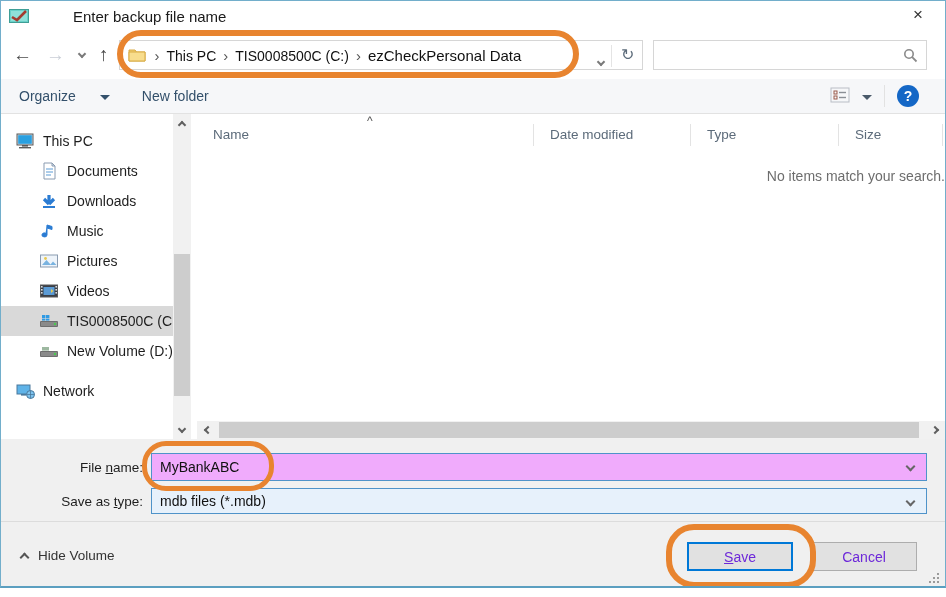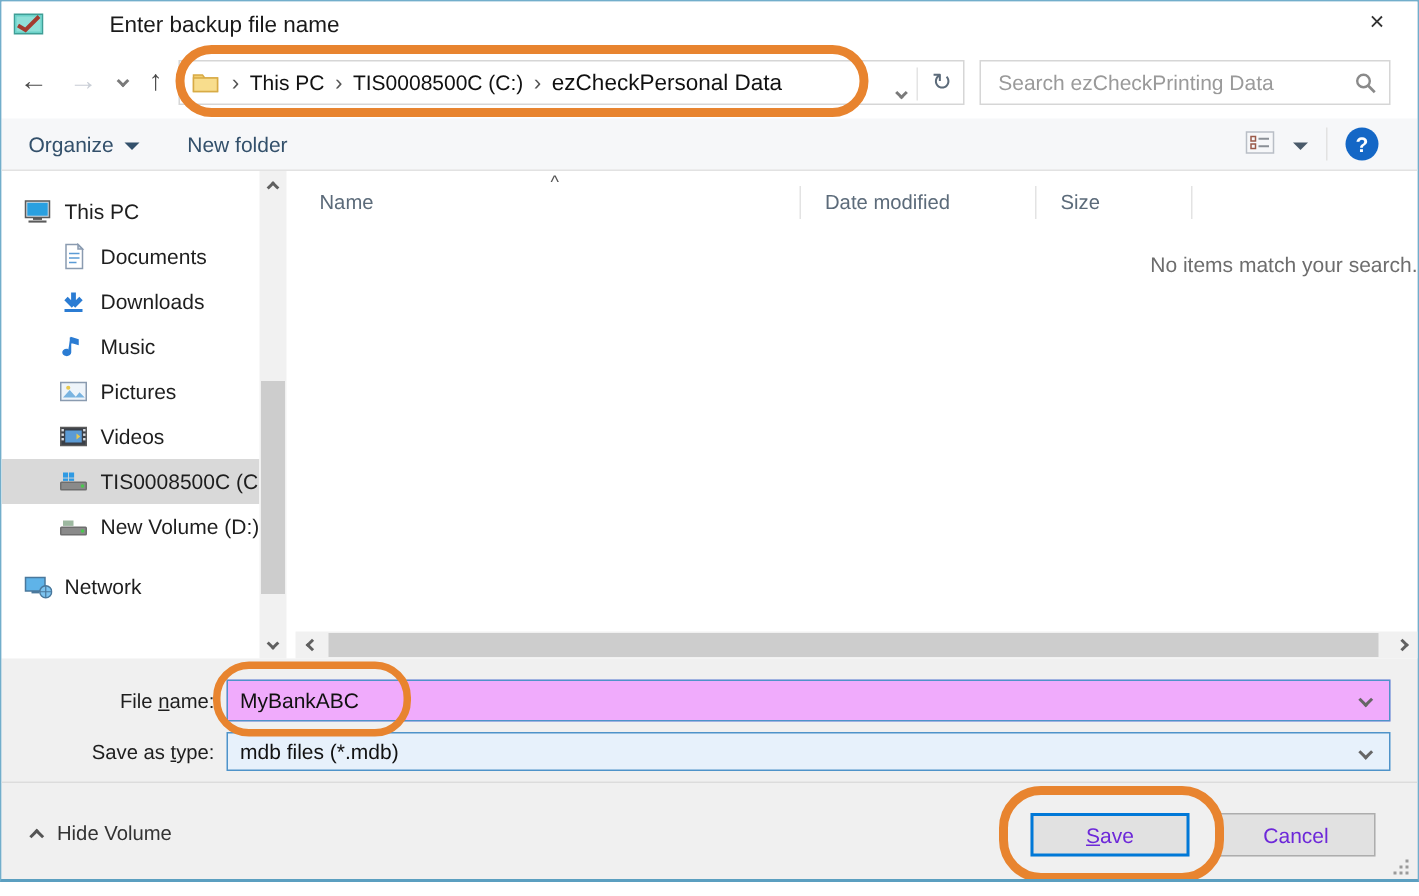--- a/index.html
+++ b/index.html
@@ -34,21 +34,21 @@
   .refresh-glyph{ position:absolute; right:7px; top:4px; font-size:16px; color:#5c6b7a; }
   .searchbox{ height:30px; width:274px; border:1px solid #d6d6d6; background:#fff; margin-left:10px;
     display:flex; align-items:center; position:relative; }
   .searchbox input{ border:none; outline:none; width:238px; height:26px; padding-left:12px;
     font-family:"Liberation Sans",sans-serif; font-size:14px; color:#333; }
   .searchbox input::placeholder{ color:#9a9a9a; }
   .mag-icon{ position:absolute; right:8px; top:7px; }
   
   .toolbar{ position:absolute; left:0; top:78px; width:100%; height:35px; background:#f6f7f9;
     border-bottom:1px solid #e2e2e2; display:flex; align-items:center; color:#33506b; }
-  .tool-item{ display:flex; align-items:center; gap:7px; padding:0 16px; height:100%; cursor:pointer; }
+  .tool-item{ display:flex; align-items:center; gap:24px; padding:0 16px; height:100%; cursor:pointer; }
   .tool-item:first-child{ padding-left:18px; }
   .tool-arrow{ width:0; height:0; border-left:5px solid transparent; border-right:5px solid transparent; border-top:5px solid #33506b; margin-top:2px;}
   .tool-right{ margin-left:auto; display:flex; align-items:center; gap:12px; padding-right:26px; }
   .view-sep{ width:1px; height:22px; background:#e2e2e2; }
   .help-btn{ width:22px; height:22px; border-radius:50%; background:#1467c6; color:#fff; font-weight:bold;
     font-size:14px; display:flex; align-items:center; justify-content:center; cursor:pointer; }
   
   .main{ position:absolute; left:0; top:113px; width:100%; height:325px; background:#fff; display:flex; }
   .sidebar{ width:172px; padding-top:12px; overflow:hidden; }
   .side-item{ height:30px; display:flex; align-items:center; cursor:pointer; white-space:nowrap; overflow:hidden; }
@@ -136,21 +136,20 @@
             <path d="M1 2 h6 l1.5 2 H17 v9 H1 z" fill="#f3cf70" stroke="#d8ab45"></path>
             <path d="M1 4 h16 v9 H1 z" fill="#f8dd8d" stroke="#d8ab45"></path>
           </svg>
       </span>
       <span id="crumbs"><span class="crumb-sep">›</span><span class="crumb">This PC</span><span class="crumb-sep">›</span><span class="crumb">TIS0008500C (C:)</span><span class="crumb-sep">›</span><span class="crumb last">ezCheckPersonal Data</span></span>
       <span class="addr-chev"><span class="chev small"></span></span>
       <span class="addr-divider"></span>
       <span class="refresh-glyph">↻</span>
     </div>
     <div class="searchbox">
-      <input placeholder="Search ezCheckPrinting Data" style="">
       <span class="mag-icon">
         <svg width="15" height="15" viewBox="0 0 15 15">
             <circle cx="6" cy="6" r="4.2" fill="none" stroke="#8a8a8a" stroke-width="1.6"></circle>
             <line x1="9.2" y1="9.2" x2="13.5" y2="13.5" stroke="#8a8a8a" stroke-width="1.8"></line>
           </svg>
       </span>
     </div>
   </div>
 
   <div class="toolbar">
@@ -289,20 +288,21 @@
       <div class="thumb"></div>
       <div class="arrow" style="bottom:0">
           <span class="scroll-chev down-c"></span>
         </div>
     </div>
     <div class="listarea">
       <span class="sort-caret">^</span>
       <div class="cols" id="columns">
           <div class="col" style="width: 337px;">Name</div>
           <div class="col" style="width: 157px;">Date modified</div>
+          <div class="col" style="width: 148px;">Type</div>
           <div class="col" style="width: 104px;">Size</div>
         </div>
       <div class="empty-msg">No items match your search.</div>
       <div class="hscroll">
         <div class="arrow" style="left:0">
             <span class="scroll-chev left-c"></span>
           </div>
         <div class="thumb"></div>
         <div class="arrow" style="right:0">
             <span class="scroll-chev right-c"></span>

